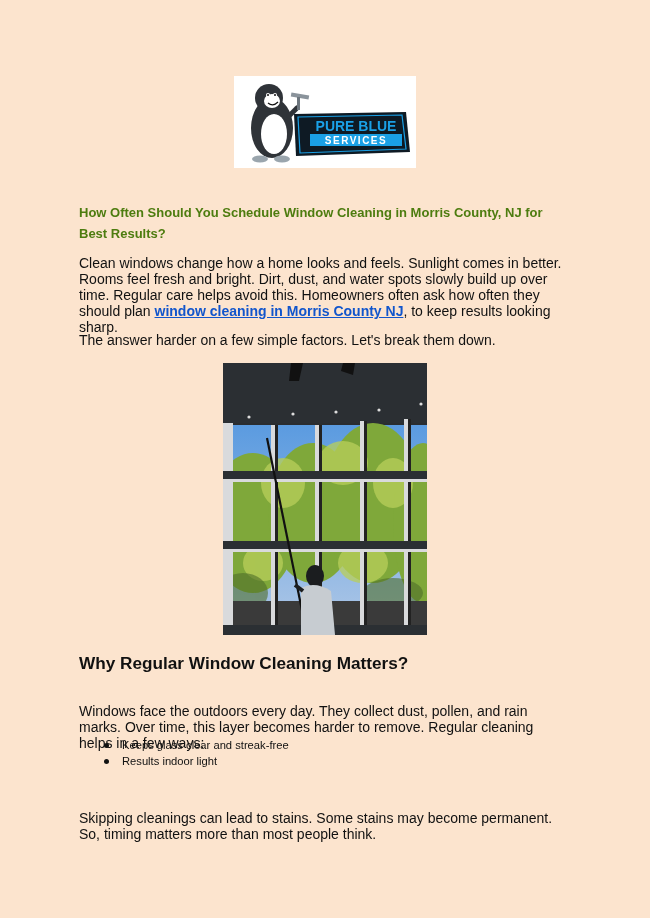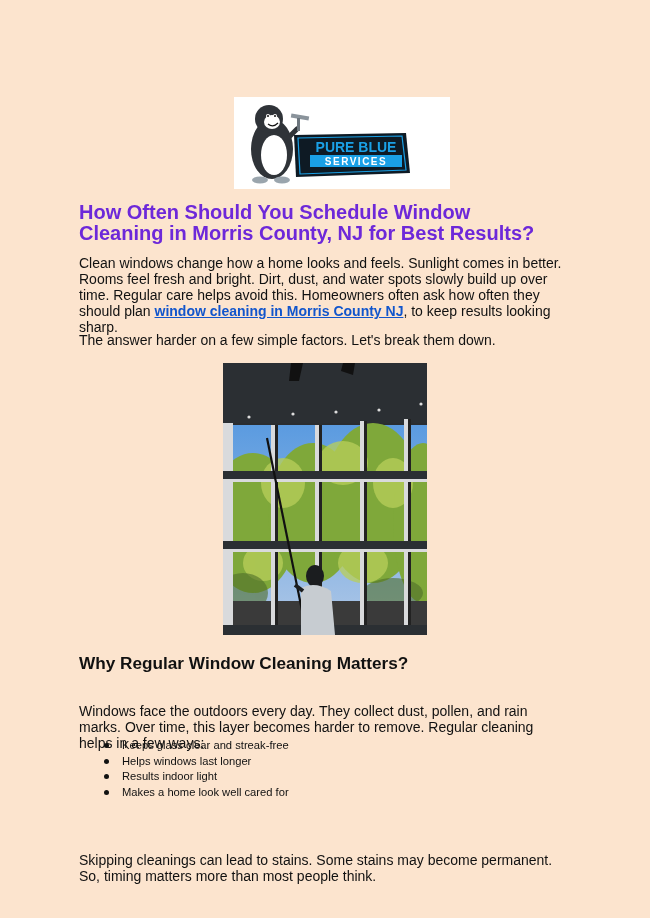--- a/index.html
+++ b/index.html
@@ -7,28 +7,28 @@
       width: 650px; height: 918px; overflow: hidden;
       background: #fce4ce;
       font-family: "Liberation Sans", sans-serif;
       color: #111;
       position: relative;
     }
     .page { position: absolute; left: 0; top: 0; width: 650px; height: 918px; }
 
     
     .logo {
-      position: absolute; left: 234px; top: 97px; width: 216px; height: 92px;
+      position: absolute; left: 234px; top: 76px; width: 182px; height: 92px;
       background: #ffffff;
     }
     .logo svg { display: block; }
 
     h1.title {
       position: absolute; left: 79px; top: 202px; width: 480px; margin: 0;
-      font-size: 20px; font-weight: bold; line-height: 21px; color: #6d28d9;
+      font-size: 13px; font-weight: bold; line-height: 21px; color: #4d7c0f;
     }
     p.body {
       position: absolute; left: 79px; margin: 0; width: 485px;
       font-size: 14px; line-height: 16px; color: #111;
     }
     .p1 { top: 255px; }
     .p2 { top: 332px; }
     .link { color: #1155cc; font-weight: bold; text-decoration: underline; }
 
     .photo {
@@ -43,21 +43,21 @@
     .p3 { top: 703px; }
     ul.bullets {
       position: absolute; left: 79px; top: 734px; margin: 4px; padding: 0;
       list-style: none; font-size: 11.2px; line-height: 15.5px; color: #111;
     }
     ul.bullets li { position: relative; padding-left: 39px; }
     ul.bullets li .dot {
       position: absolute; left: 21px; top: 5px; width: 5px; height: 5px;
       border-radius: 50%; background: #111;
     }
-    .p4 { top: 852px; }
+    .p4 { top: 810px; }
   </style>
 </head>
 <body>
 
 <div class="page">
 
   <div class="logo">
     <svg width="182" height="92" viewBox="0 0 182 92">
 
       <ellipse cx="38" cy="52" rx="21" ry="30" fill="#2f3338"></ellipse>
@@ -164,20 +164,18 @@
       <path d="M80 228 L72 222" stroke="#1b1d1f" stroke-width="4"></path>
     </svg>
   </div>
 
   <h2 class="section">Why Regular Window Cleaning Matters?</h2>
 
   <p class="body p3">Windows face the outdoors every day. They collect dust, pollen, and rain marks. Over time, this layer becomes harder to remove. Regular cleaning helps in a few ways:</p>
 
   <ul class="bullets">
     <li><span class="dot"></span><span>Keeps glass clear and streak-free</span></li>
-    <li><span class="dot"></span><span>Helps windows last longer</span></li>
     <li><span class="dot"></span><span>Results indoor light</span></li>
-    <li><span class="dot"></span><span>Makes a home look well cared for</span></li>
   </ul>
 
   <p class="body p4">Skipping cleanings can lead to stains. Some stains may become permanent. So, timing matters more than most people think.</p>
 
 </div>
 
 </body></html>

